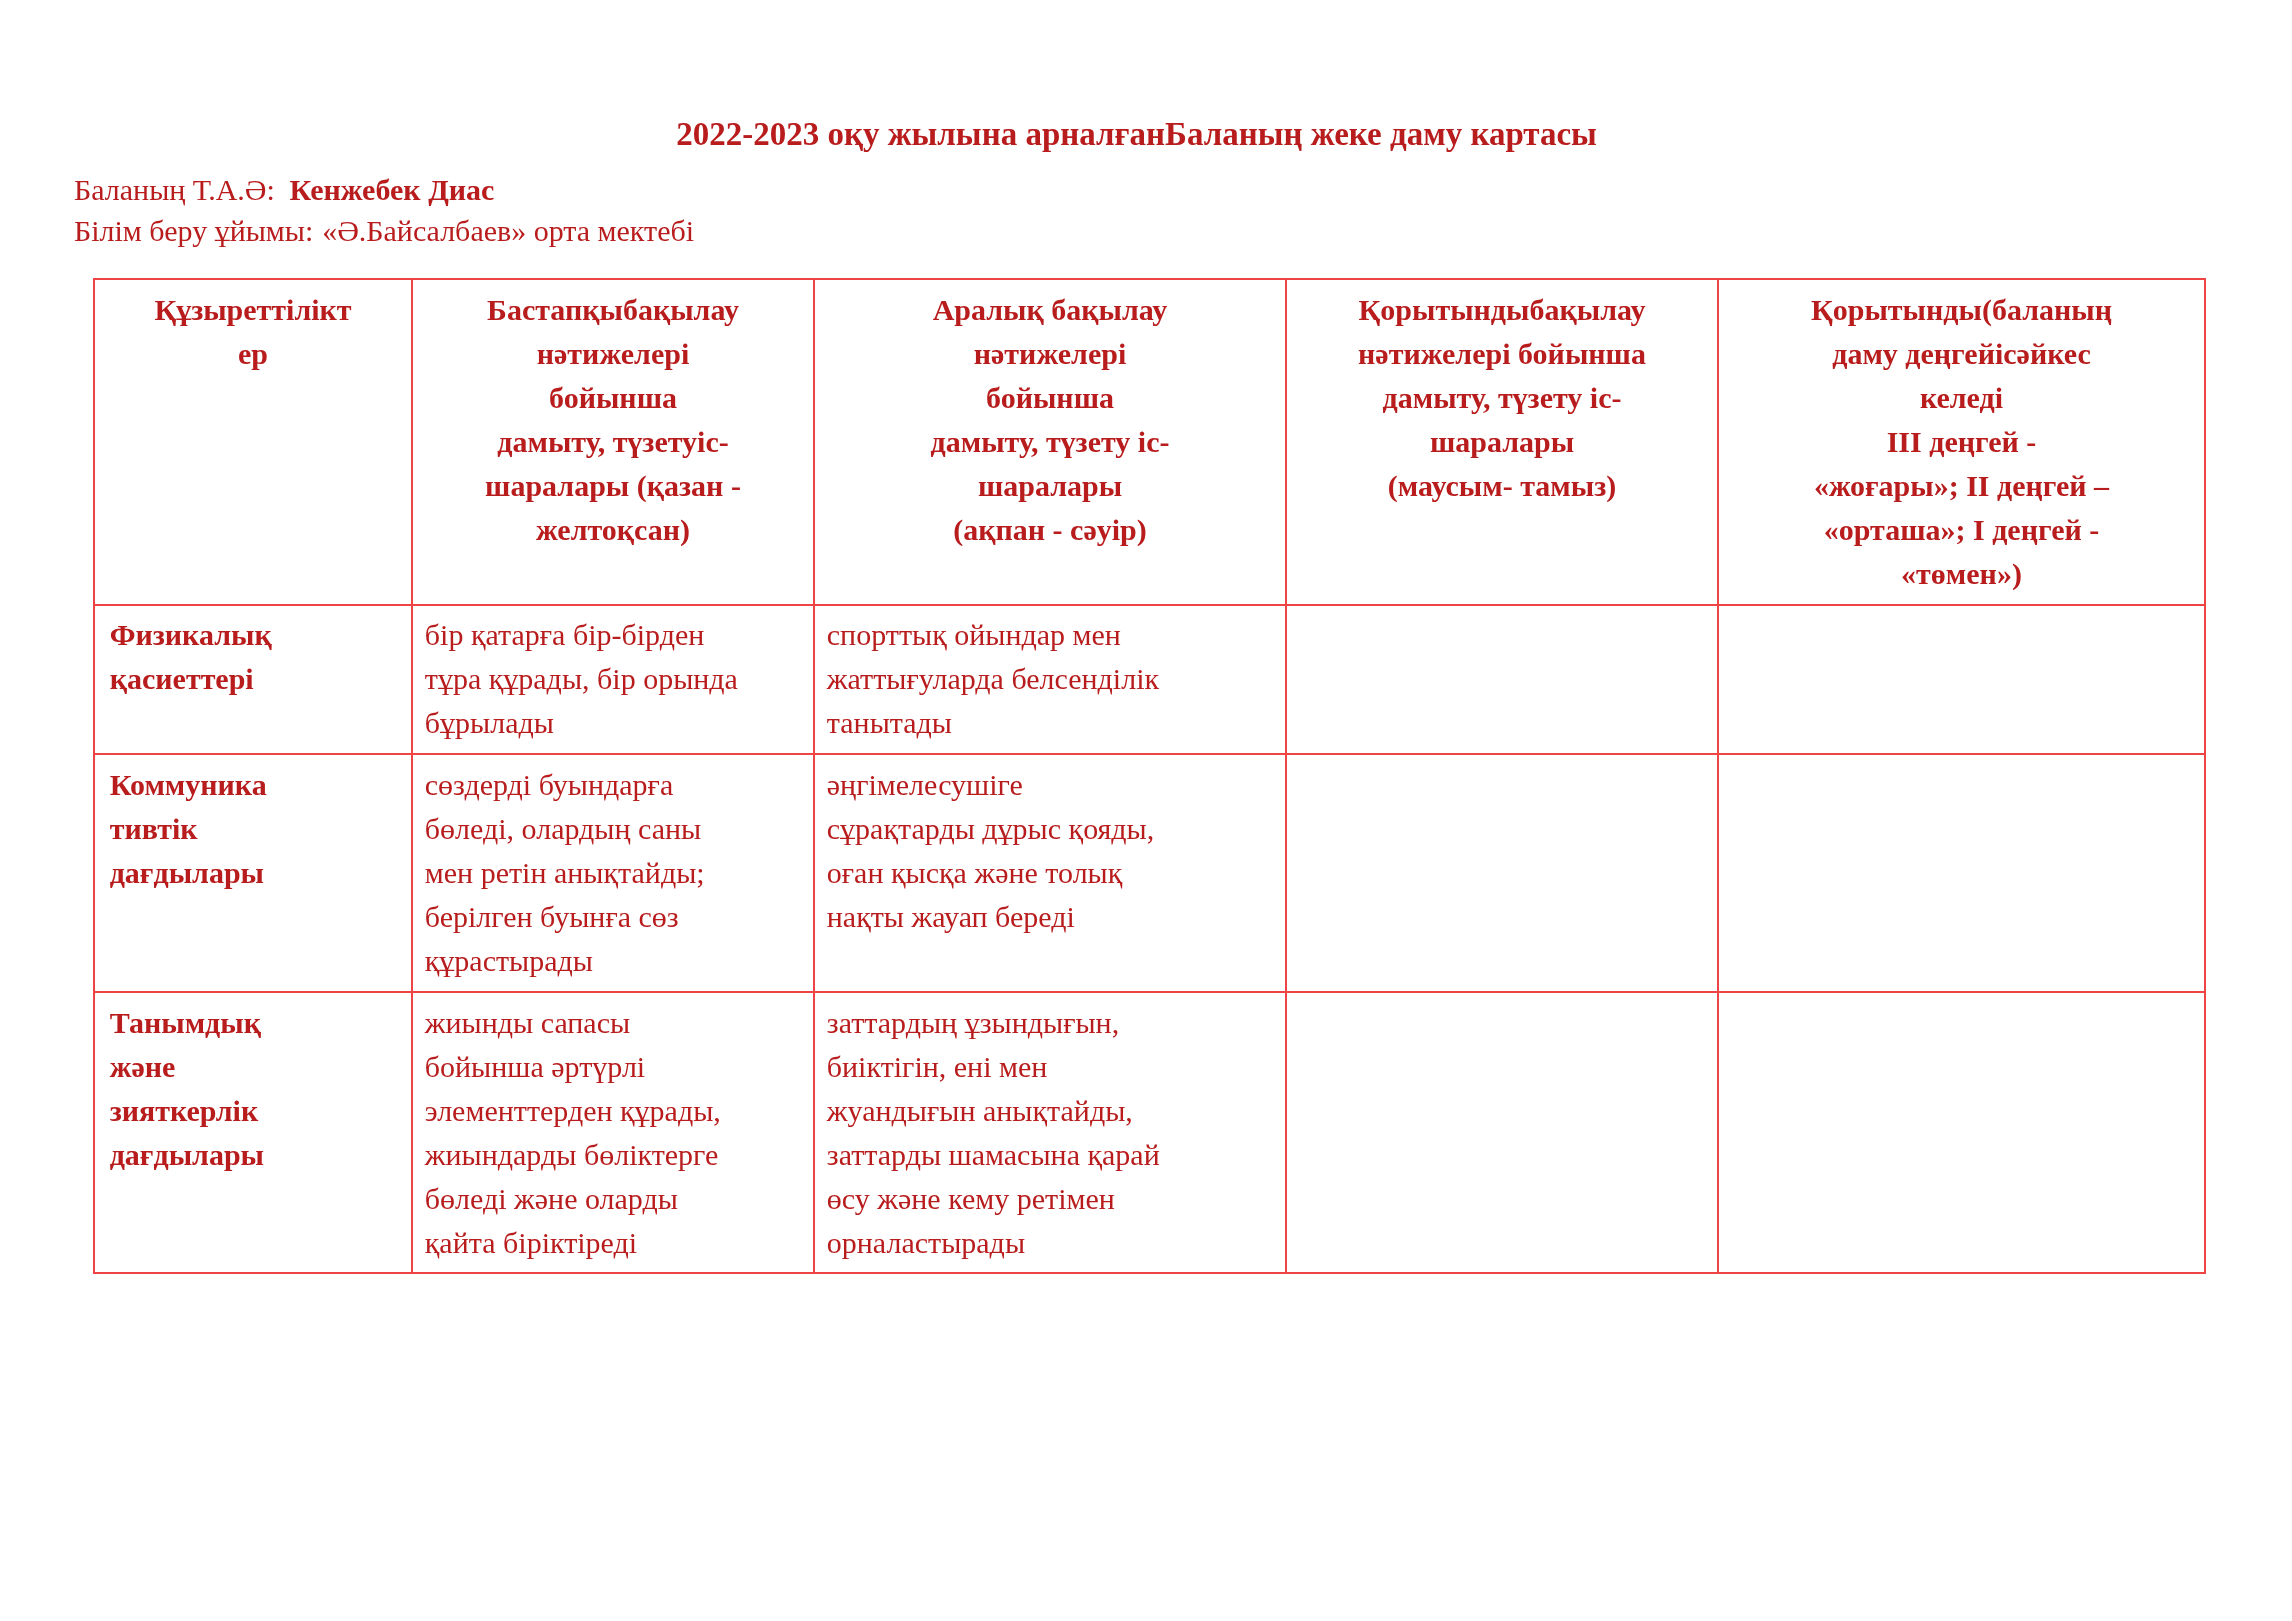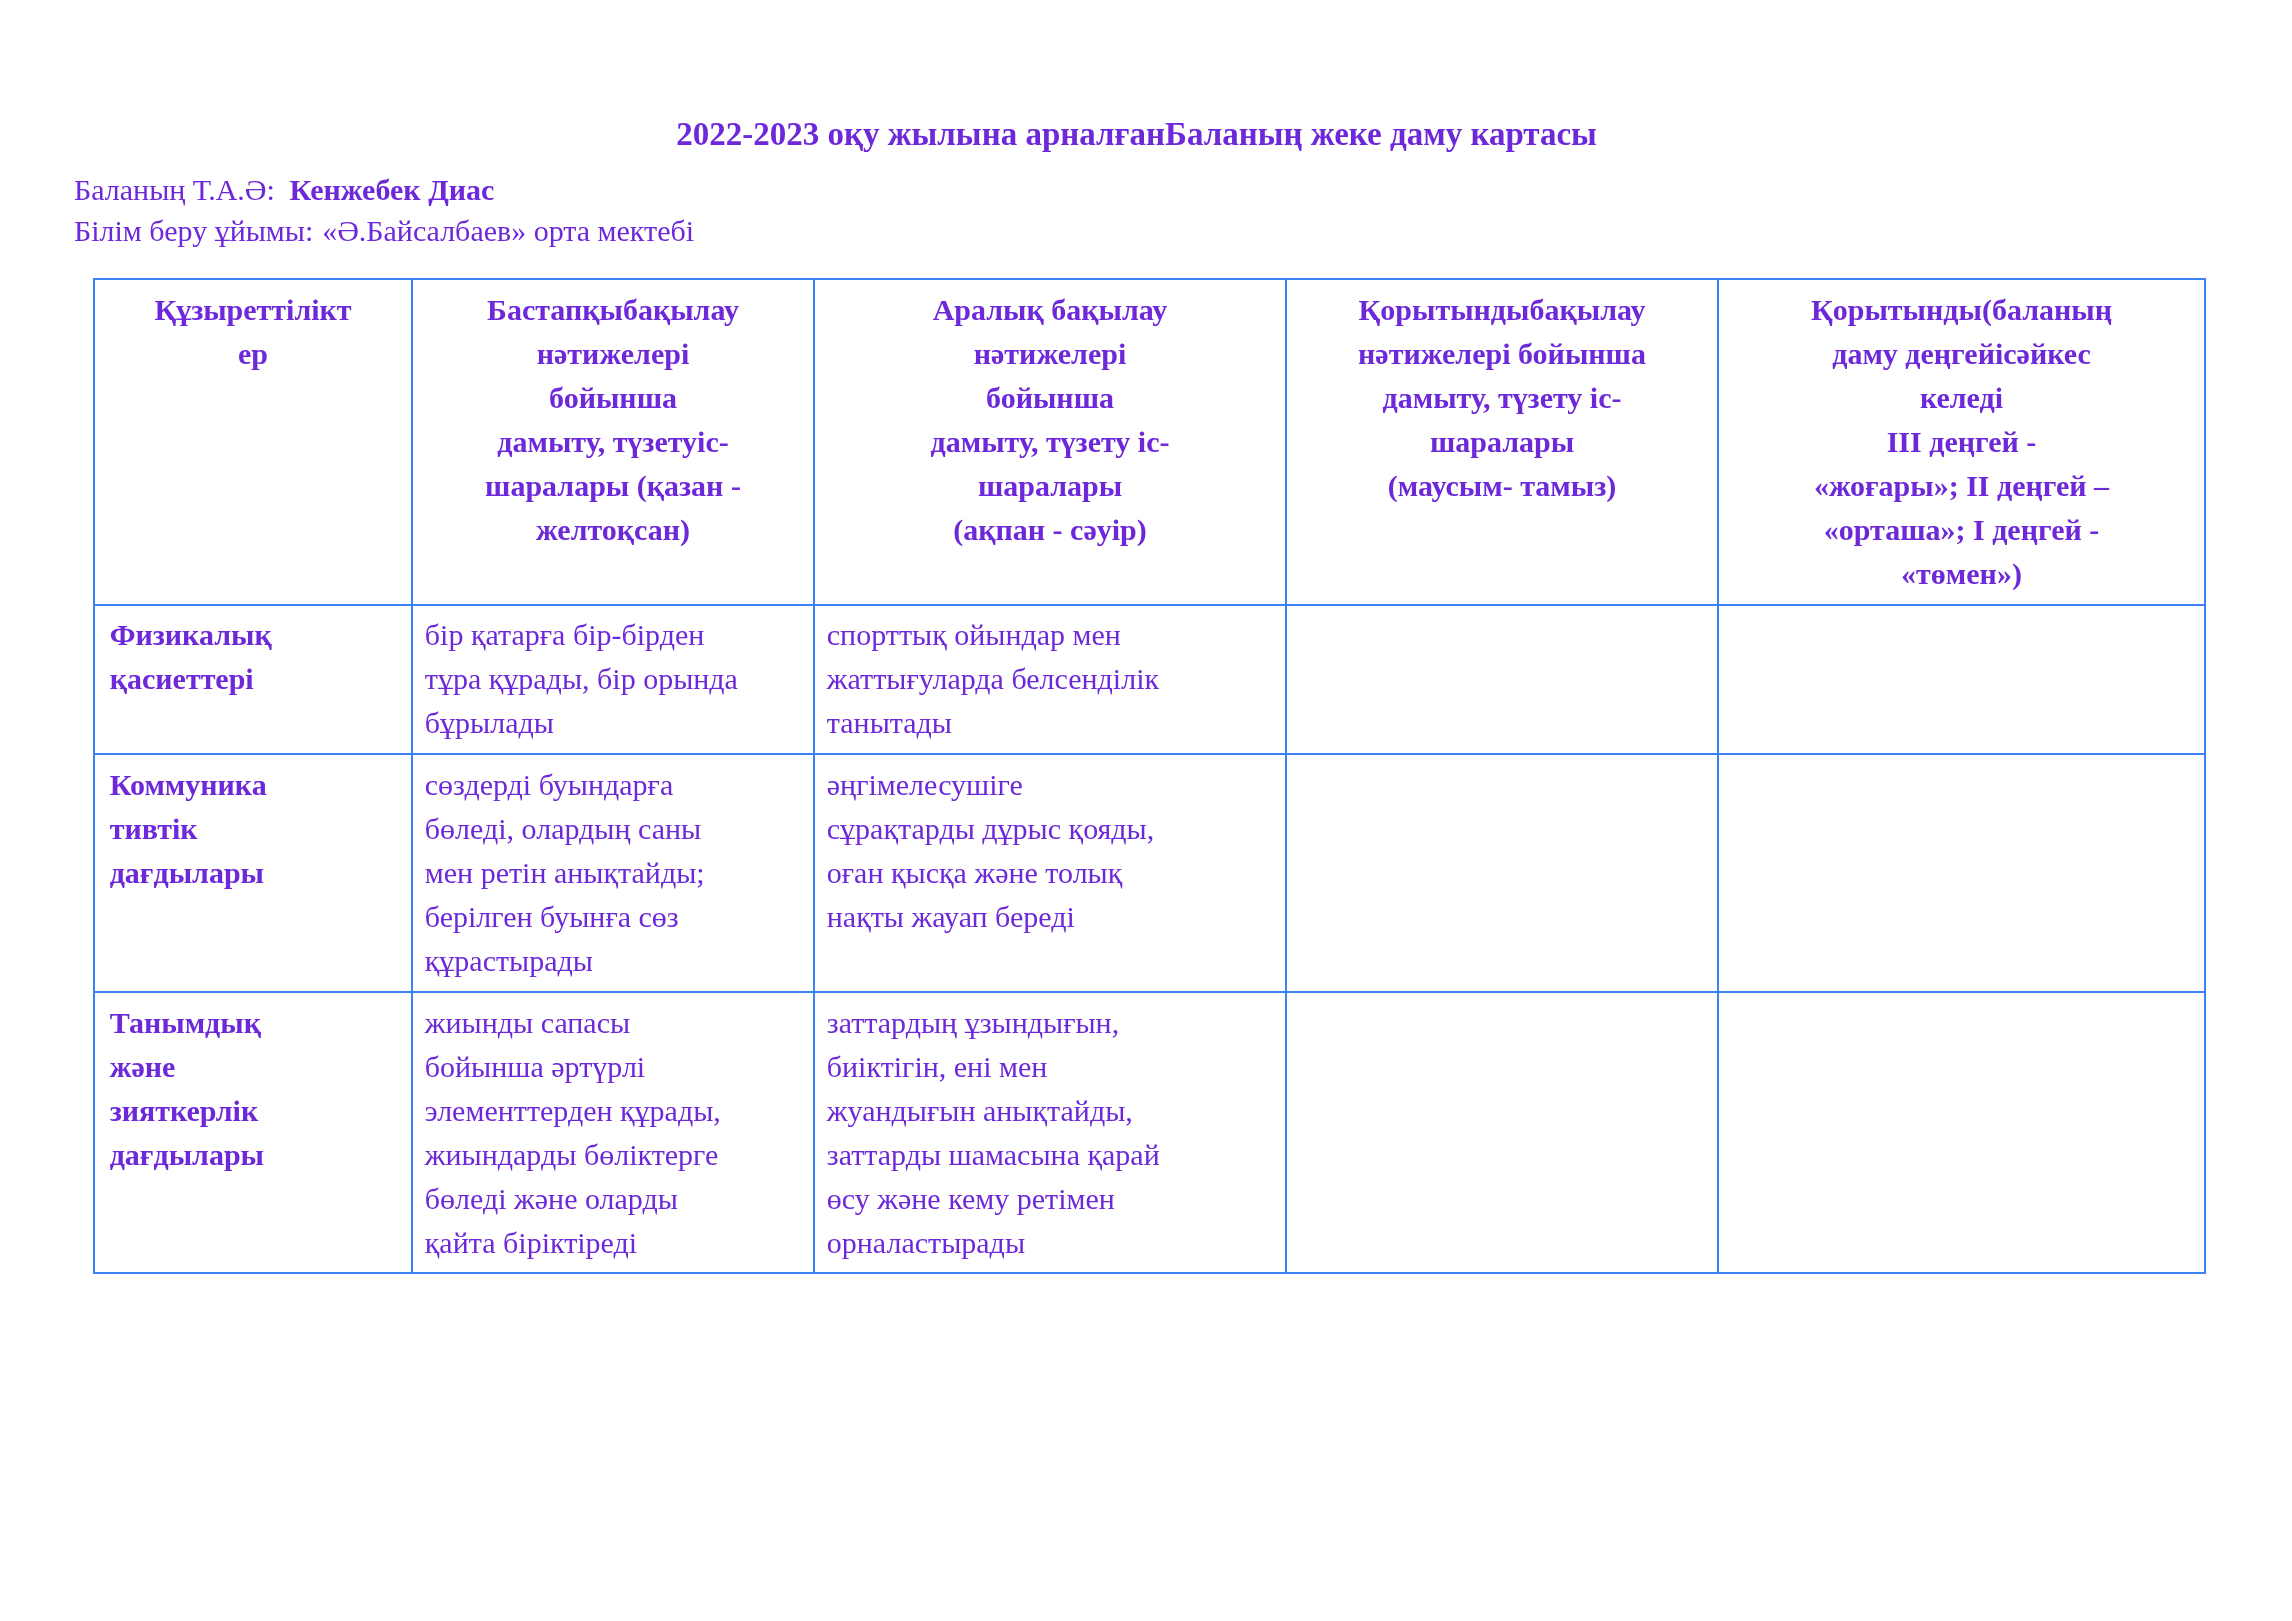--- a/index.html
+++ b/index.html
@@ -1,21 +1,21 @@
 <!DOCTYPE html>
 <html lang="kk"><head>
 <meta charset="utf-8">
 <style>
   html, body { margin: 0; padding: 0; background: #ffffff; }
   .page {
     position: relative;
     width: 2273px;
     height: 1621px;
     background: #ffffff;
-    color: #6d28d9;
+    color: #b91c1c;
     font-family: "Liberation Serif", "DejaVu Serif", serif;
     overflow: hidden;
   }
   .doc-title {
     padding-top: 114px;
     text-align: center;
     font-weight: bold;
     font-size: 33px;
     line-height: 41px;
   }
@@ -28,21 +28,21 @@
   .info-value { margin-left: 8.8px; }
   .info-value.bold { font-weight: bold; margin-left: 14.7px; }
 
   table.dev-table {
     table-layout: fixed;
     border-collapse: collapse;
     margin: 27.4px 0 0 93px;
     width: 2111px;
   }
   .dev-table th, .dev-table td {
-    border: 2px solid #3b82f6;
+    border: 2px solid #ef4444;
     vertical-align: top;
     padding: 7.8px 11.8px;
     font-size: 30px;
     line-height: 44px;
     white-space: pre-line;
     overflow: hidden;
     word-wrap: break-word;
   }
   .dev-table th {
     font-weight: bold;

